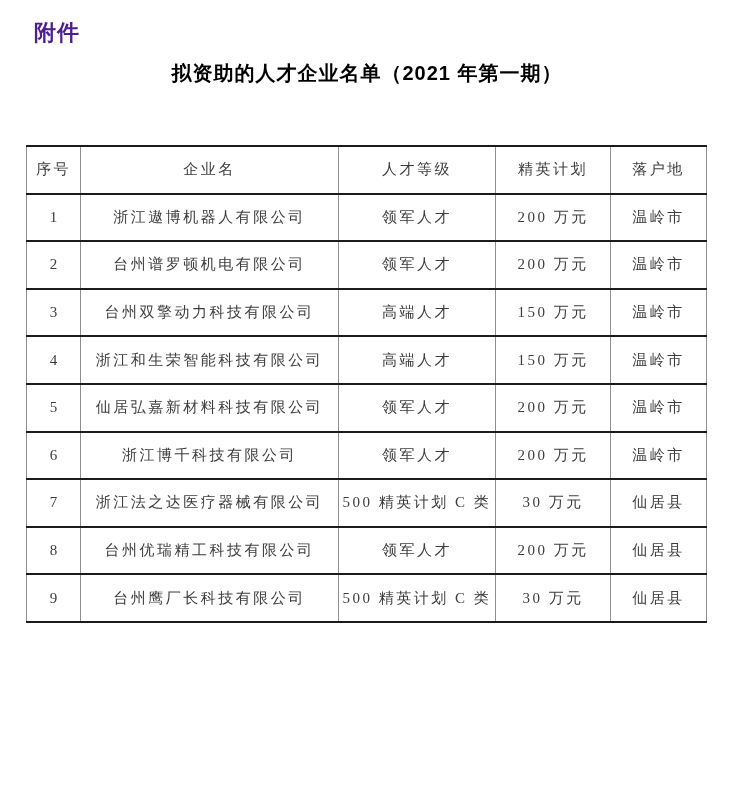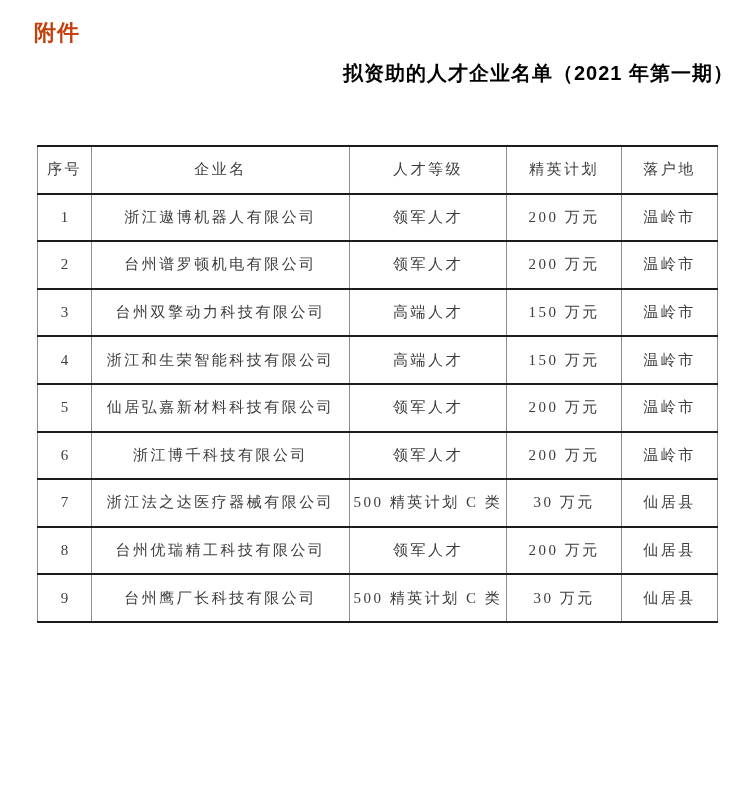--- a/index.html
+++ b/index.html
@@ -15,38 +15,38 @@
     overflow: hidden;
     font-family: "Liberation Serif", "DejaVu Serif", serif;
   }
   .attachment-label {
     position: absolute;
     left: 34px;
     top: 18px;
     font-family: "Liberation Sans", "DejaVu Sans", sans-serif;
     font-weight: bold;
     font-size: 22px;
-    color: #c2410c;
+    color: #4c1d95;
     letter-spacing: 1px;
   }
   .doc-title {
     position: absolute;
     left: 0;
     top: 60px;
     width: 100%;
-    text-align: right;
+    text-align: center;
     font-family: "Liberation Sans", "DejaVu Sans", sans-serif;
     font-weight: bold;
     font-size: 20px;
     color: #000000;
     letter-spacing: 1px;
   }
   table.funding-table {
     position: absolute;
-    left: 37px;
+    left: 26px;
     top: 145px;
     width: 680px;
     border-collapse: collapse;
     table-layout: fixed;
   }
   .funding-table th,
   .funding-table td {
     border-left: 1px solid #8f8f8f;
     border-right: 1px solid #8f8f8f;
     border-top: 2px solid #1c1c1c;

